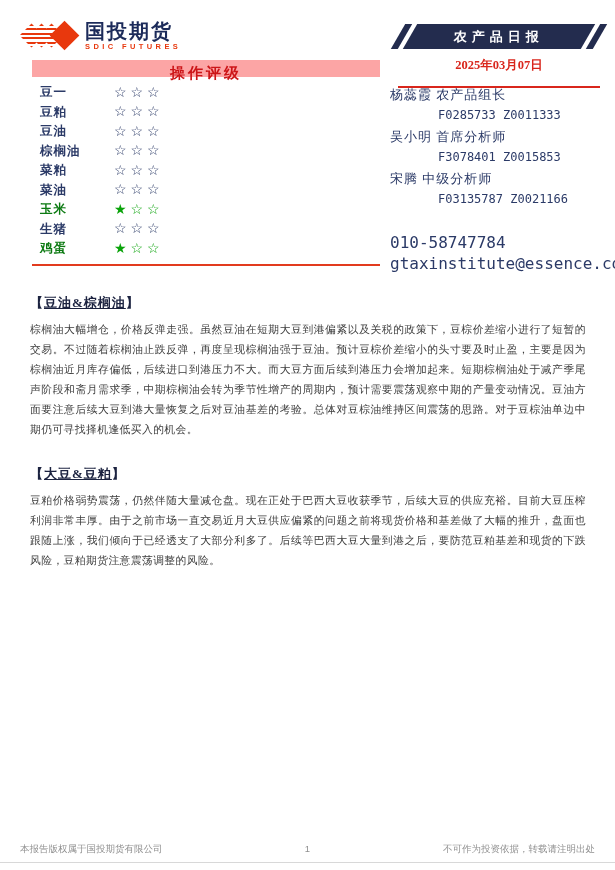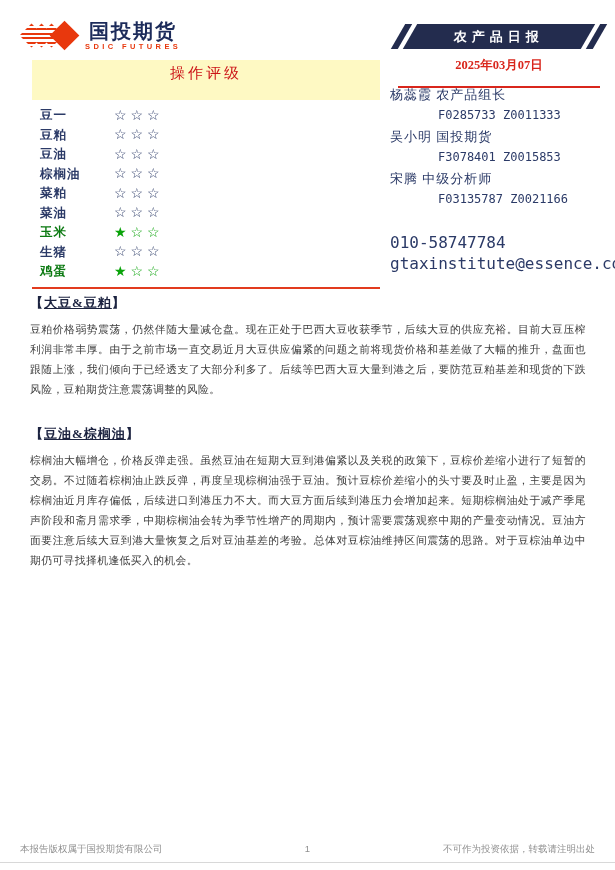--- a/index.html
+++ b/index.html
@@ -8,36 +8,36 @@
     position:relative; width:615px; height:870px; margin:0 auto;
     background:#ffffff; overflow:hidden;
     font-family:"Liberation Serif","DejaVu Serif",serif;
   }
   
   .logo { position:absolute; left:30px; top:18px; display:flex; align-items:center; }
   .diamonds { display:flex; align-items:center; height:34px; margin-right:10px; }
   .d { width:17px; height:17px; transform:rotate(45deg); margin-left:-7px; }
   .d.hatch { background:repeating-linear-gradient(135deg,#e8380d 0 2.2px,#ffffff 2.2px 4.6px); }
   .d.solid { width:21px; height:21px; background:#e8380d; margin-left:-6px; }
-  .brand-cn { font-size:20px; font-weight:bold; color:#1c2b5a; letter-spacing:2px; line-height:22px;text-align:center; }
+  .brand-cn { font-size:20px; font-weight:bold; color:#1c2b5a; letter-spacing:2px; line-height:22px; }
   .brand-en { font-family:"Liberation Sans",sans-serif; font-size:7.5px; font-weight:bold;
               color:#e8380d; letter-spacing:3.4px; line-height:9px; }
   
   .rhead { position:absolute; left:398px; top:24px; width:202px; }
   .banner-row { display:flex; height:25px; }
   .sliver { width:7px; background:#232c4e; transform:skewX(-30deg); }
   .banner-bar { flex:1; margin:0 5px; background:#232c4e; transform:skewX(-30deg);
                 display:flex; align-items:center; justify-content:center; }
   .banner-bar span { transform:skewX(30deg); color:#ffffff; font-size:13px; font-weight:bold; letter-spacing:5px; }
   .date-line { margin-top:8px; text-align:center; color:#d9261c; font-weight:bold; font-size:12.5px;
                padding-bottom:12px; border-bottom:2px solid #d9261c; }
   
   .panel { position:absolute; left:32px; top:60px; width:348px; }
-  .panel-title { background:#fef9c3; height:40px; line-height:27px; text-align:center;
-                 color:#cc1518; font-weight:normal; font-size:15px; letter-spacing:3px; }
+  .panel-title { background:#fca5a5; height:17px; line-height:27px; text-align:center;
+                 color:#cc1518; font-weight:bold; font-size:15px; letter-spacing:3px; }
   .rows { margin-top:6px; }
   .rrow { display:flex; align-items:center; height:19.5px; padding-left:8px; }
   .rlabel { width:74px; font-size:12.5px; font-weight:bold; color:#2b3a67; letter-spacing:1px; }
   .rstars { font-size:14px; color:#2b3a67; letter-spacing:4px; line-height:1; }
   .rrow.green .rlabel { color:#0c7a12; }
   .rrow.green .rstars { color:#0aa30a; }
   .panel-divider { margin-top:5px; border-top:2px solid #e23b1e; }
   
   .analysts { position:absolute; left:390px; top:84px; width:214px; color:#2b3a67; }
   .a-name { font-size:13px; height:21px; line-height:21px; letter-spacing:1px; }
@@ -127,37 +127,37 @@
         <span class="rlabel">鸡蛋</span>
         <span class="rstars">★☆☆</span>
       </div>
     </div>
     <div class="panel-divider"></div>
   </div>
 
   <div class="analysts">
     <div class="a-name">杨蕊霞 农产品组长</div>
     <div class="a-ids">F0285733 Z0011333</div>
-    <div class="a-name">吴小明 国投期货</div>
+    <div class="a-name">吴小明 首席分析师</div>
     <div class="a-ids">F3078401 Z0015853</div>
     <div class="a-name">宋腾 中级分析师</div>
     <div class="a-ids">F03135787 Z0021166</div>
     <div class="a-gap"></div>
     <div class="a-phone">010-58747784</div>
     <div class="a-email">gtaxinstitute@essence.com.cn</div>
   </div>
 
   <div class="content">
     <div class="section">
+      <div class="sec-head"><span>【</span><span class="u">豆油&amp;棕榈油</span><span>】</span></div>
+      <div class="sec-body">棕榈油大幅增仓，价格反弹走强。虽然豆油在短期大豆到港偏紧以及关税的政策下，豆棕价差缩小进行了短暂的交易。不过随着棕榈油止跌反弹，再度呈现棕榈油强于豆油。预计豆棕价差缩小的头寸要及时止盈，主要是因为棕榈油近月库存偏低，后续进口到港压力不大。而大豆方面后续到港压力会增加起来。短期棕榈油处于减产季尾声阶段和斋月需求季，中期棕榈油会转为季节性增产的周期内，预计需要震荡观察中期的产量变动情况。豆油方面要注意后续大豆到港大量恢复之后对豆油基差的考验。总体对豆棕油维持区间震荡的思路。对于豆棕油单边中期仍可寻找择机逢低买入的机会。</div>
+    </div>
+    <div class="section">
       <div class="sec-head"><span>【</span><span class="u">大豆&amp;豆粕</span><span>】</span></div>
       <div class="sec-body">豆粕价格弱势震荡，仍然伴随大量减仓盘。现在正处于巴西大豆收获季节，后续大豆的供应充裕。目前大豆压榨利润非常丰厚。由于之前市场一直交易近月大豆供应偏紧的问题之前将现货价格和基差做了大幅的推升，盘面也跟随上涨，我们倾向于已经透支了大部分利多了。后续等巴西大豆大量到港之后，要防范豆粕基差和现货的下跌风险，豆粕期货注意震荡调整的风险。</div>
-    </div>
-    <div class="section">
-      <div class="sec-head"><span>【</span><span class="u">豆油&amp;棕榈油</span><span>】</span></div>
-      <div class="sec-body">棕榈油大幅增仓，价格反弹走强。虽然豆油在短期大豆到港偏紧以及关税的政策下，豆棕价差缩小进行了短暂的交易。不过随着棕榈油止跌反弹，再度呈现棕榈油强于豆油。预计豆棕价差缩小的头寸要及时止盈，主要是因为棕榈油近月库存偏低，后续进口到港压力不大。而大豆方面后续到港压力会增加起来。短期棕榈油处于减产季尾声阶段和斋月需求季，中期棕榈油会转为季节性增产的周期内，预计需要震荡观察中期的产量变动情况。豆油方面要注意后续大豆到港大量恢复之后对豆油基差的考验。总体对豆棕油维持区间震荡的思路。对于豆棕油单边中期仍可寻找择机逢低买入的机会。</div>
     </div>
   </div>
 
   <div class="footer">
     <span class="f-left">本报告版权属于国投期货有限公司</span>
     <span class="f-center">1</span>
     <span class="f-right">不可作为投资依据，转载请注明出处</span>
   </div>
   <div class="footer-rule"></div>
 

